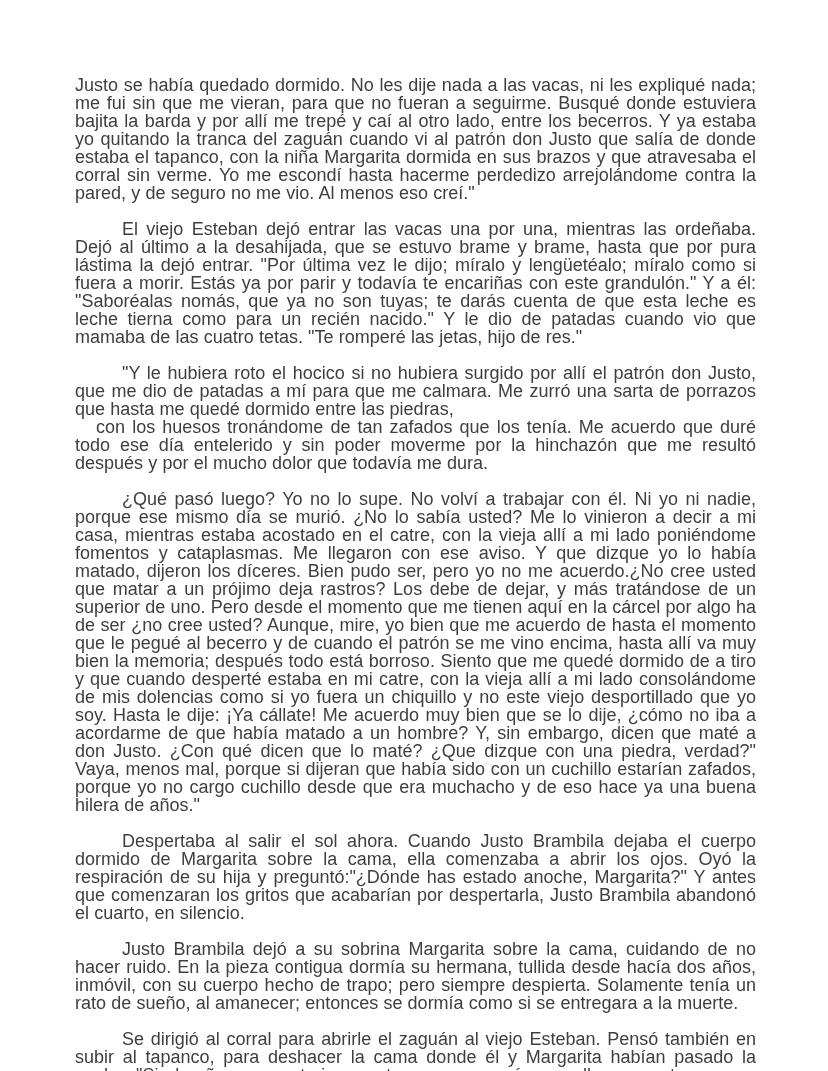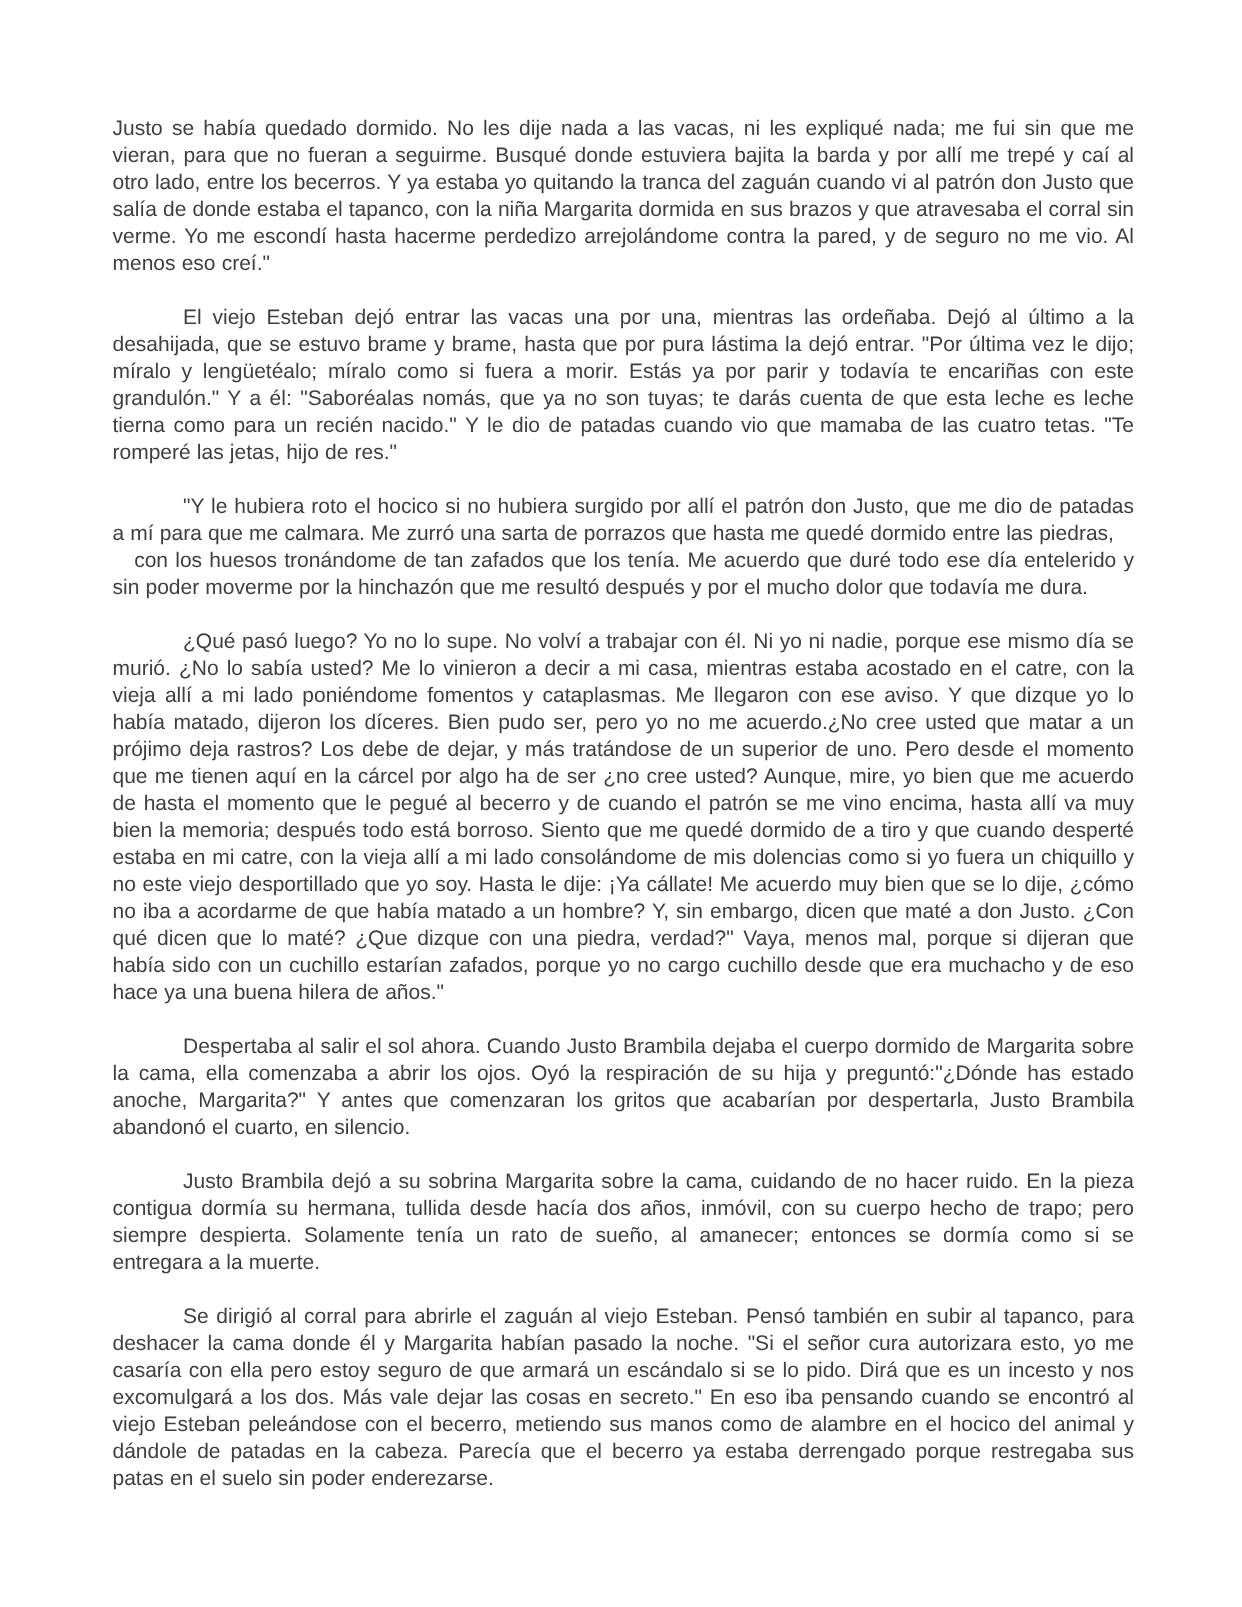--- a/index.html
+++ b/index.html
@@ -15,21 +15,21 @@
       width: 828px;
       height: 1071px;
       background: var(--page-bg);
     }
     .page {
       width: 828px;
       height: 1071px;
       overflow: hidden;
       padding: 76px 72px 30px 75px;
       font-family: "Liberation Sans", "DejaVu Sans", sans-serif;
-      font-size: 14px;
+      font-size: 18px;
       line-height: 18px;
       color: var(--text-color);
     }
     .para {
       margin: 0 0 18px 0;
       text-align: justify;
       white-space: pre-wrap;
       word-spacing: 0.2px;
     }
     .para.indent {

